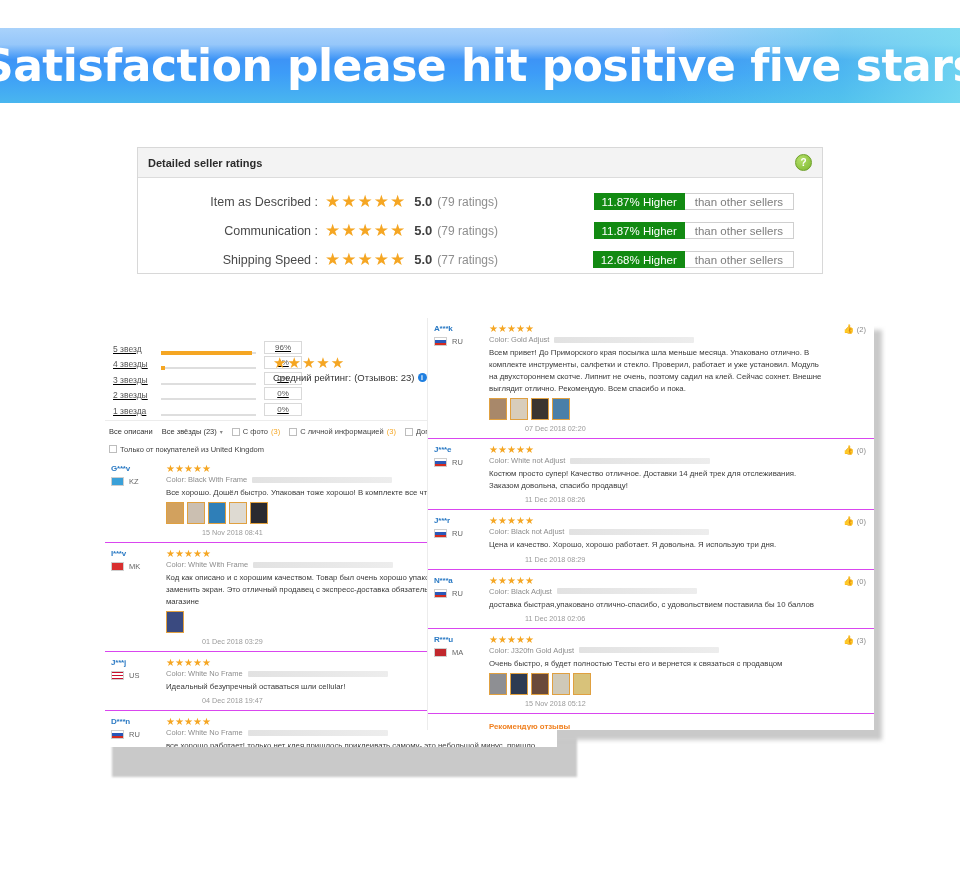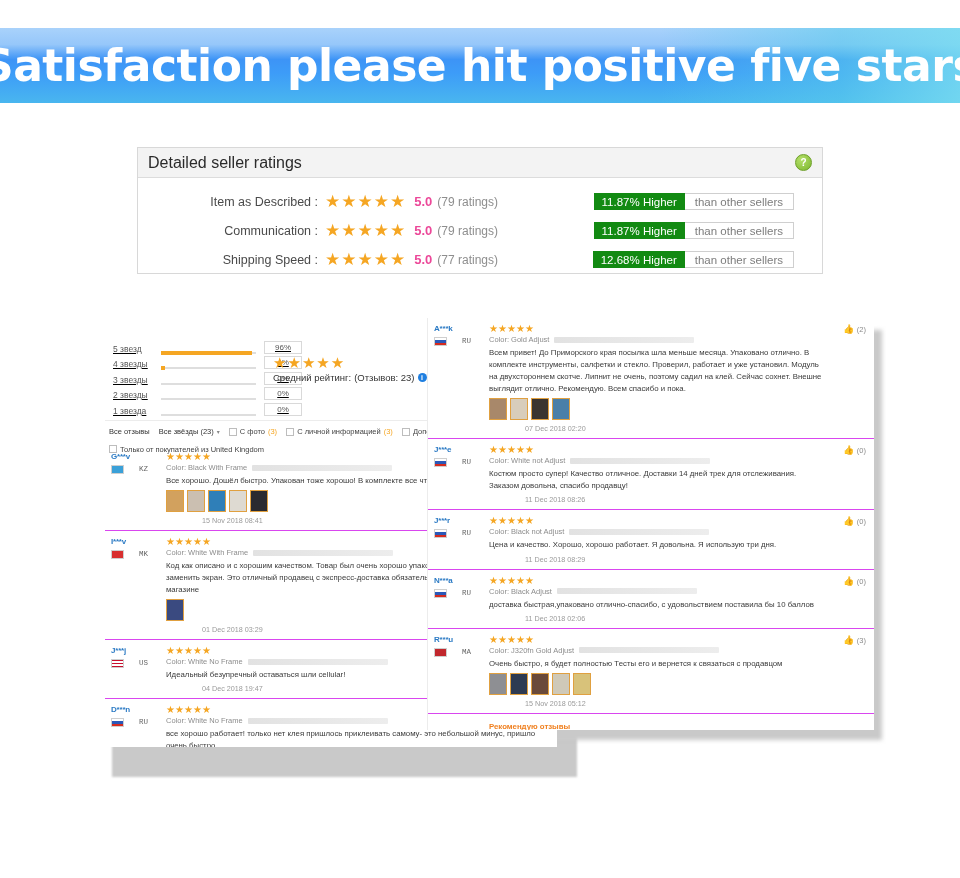--- a/index.html
+++ b/index.html
@@ -28,36 +28,36 @@
 
   
   .dsr-panel{
     position:absolute;left:137px;top:147px;width:686px;height:127px;
     border:1px solid #d8d8d8;background:#ffffff;box-sizing:border-box;
   }
   .dsr-head{
     height:30px;background:#f3f3f3;border-bottom:1px solid #dcdcdc;
     display:flex;align-items:center;padding:0 10px;box-sizing:border-box;
   }
-  .dsr-head-title{font-size:16px;font-weight:normal;color:#2b2b2b;flex:1;}
+  .dsr-head-title{font-size:11px;font-weight:bold;color:#2b2b2b;flex:1;}
   .help-icon{
     width:15px;height:15px;border-radius:50%;
     background:radial-gradient(circle at 35% 30%,#b5e06a,#7cb62e);
     border:1px solid #6da028;color:#ffffff;font-size:10px;font-weight:bold;
     display:flex;align-items:center;justify-content:center;line-height:1;
   }
   .dsr-body{padding:9px 0 0 0;}
   .dsr-row{display:flex;align-items:center;height:29px;}
   .dsr-label{
     width:180px;text-align:right;font-size:12.5px;color:#4a4a4a;padding-right:7px;
   }
   .stars-row{display:flex;gap:1px;}
   .star{font-size:18px;line-height:18px;color:#f5a623;}
   .star.big{font-size:17px;}
-  .dsr-score{font-size:13px;font-weight:bold;color:#ec4899;margin-left:9px;}
+  .dsr-score{font-size:13px;font-weight:bold;color:#404040;margin-left:9px;}
   .dsr-count{font-size:12px;color:#8e8e8e;margin-left:5px;}
   .cmp-wrap{display:flex;margin-left:auto;margin-right:28px;height:17px;}
   .cmp-green{
     background:#128a12;color:#ffffff;font-size:11.5px;
     padding:0 8px;display:flex;align-items:center;white-space:nowrap;text-align:center;
   }
   .cmp-grey{
     background:#ffffff;border:1px solid #cfcfcf;border-left:none;color:#7d7d7d;
     font-size:11.5px;padding:0 10px;display:flex;align-items:center;white-space:nowrap;
     box-sizing:border-box;
@@ -116,28 +116,28 @@
   .f-box.checked:after{
     content:"";position:absolute;left:1px;top:-1px;width:3px;height:5px;
     border:solid #555;border-width:0 1px 1px 0;transform:rotate(42deg);
   }
   .f-orange{color:#f5a623;}
   .caret{font-size:6px;color:#888;}
   .filter-row2{display:flex;align-items:center;height:16px;padding:2px 0 0 4px;}
   .filter-row2 .right{margin-left:auto;padding-right:4px;}
 
   
-  .rev-list{position:absolute;left:0;top:116px;width:100%;}
+  .rev-list{position:absolute;left:0;top:128px;width:100%;}
   .rev-list-right{position:absolute;left:0;top:0;width:100%;}
   .rev-item{
     display:flex;padding:6px 8px 5px 6px;border-bottom:1px solid #d946ef;box-sizing:border-box;
   }
   .rev-user{width:55px;flex-shrink:0;}
   .uname{font-size:8px;color:#2b7ac4;font-weight:bold;letter-spacing:-.2px;}
-  .uflag{display:flex;gap:15px;margin-top:4px;font-family:Liberation Mono, monospace;}
+  .uflag{display:flex;align-items:center;gap:5px;margin-top:4px;}
   .flag{width:13px;height:9px;border:1px solid #cfcfcf;box-sizing:border-box;display:block;}
   .flag-ru{background:linear-gradient(to bottom,#fff 0 33%,#2a58b8 33% 66%,#d52b1e 66% 100%);}
   .flag-kz{background:#3aa0d8;}
   .flag-mk{background:#d82f2f;}
   .flag-us{background:linear-gradient(to bottom,#c8102e 0 20%,#fff 20% 40%,#c8102e 40% 60%,#fff 60% 80%,#c8102e 80% 100%);}
   .flag-ma{background:#c1272d;}
   .ccode{font-size:7.5px;color:#666;}
   .rev-body{flex:1;min-width:0;}
   .rstars{display:flex;gap:0px;margin-bottom:1px;}
   .rstars .star{font-size:10px;line-height:10px;}
@@ -390,21 +390,21 @@
     </div>
   <div class="avg-text">
     <span>Средний рейтинг:</span>
     <span>(Отзывов: 23)</span>
     <span class="info-dot">i</span>
   </div>
 </div>
 
 <div class="filters">
   <div class="filter-row">
-    <span class="f-item plain">Все отзывы</span>
+    <span class="f-item plain">Все описани</span>
     <span class="f-item plain">
       <span>Все звёзды (23)</span>
       <span class="caret">▾</span>
     </span>
     <span class="f-item">
       <span class="f-box"></span>
       <span>С фото</span>
       <span class="f-orange">(3)</span>
     </span>
     <span class="f-item">

